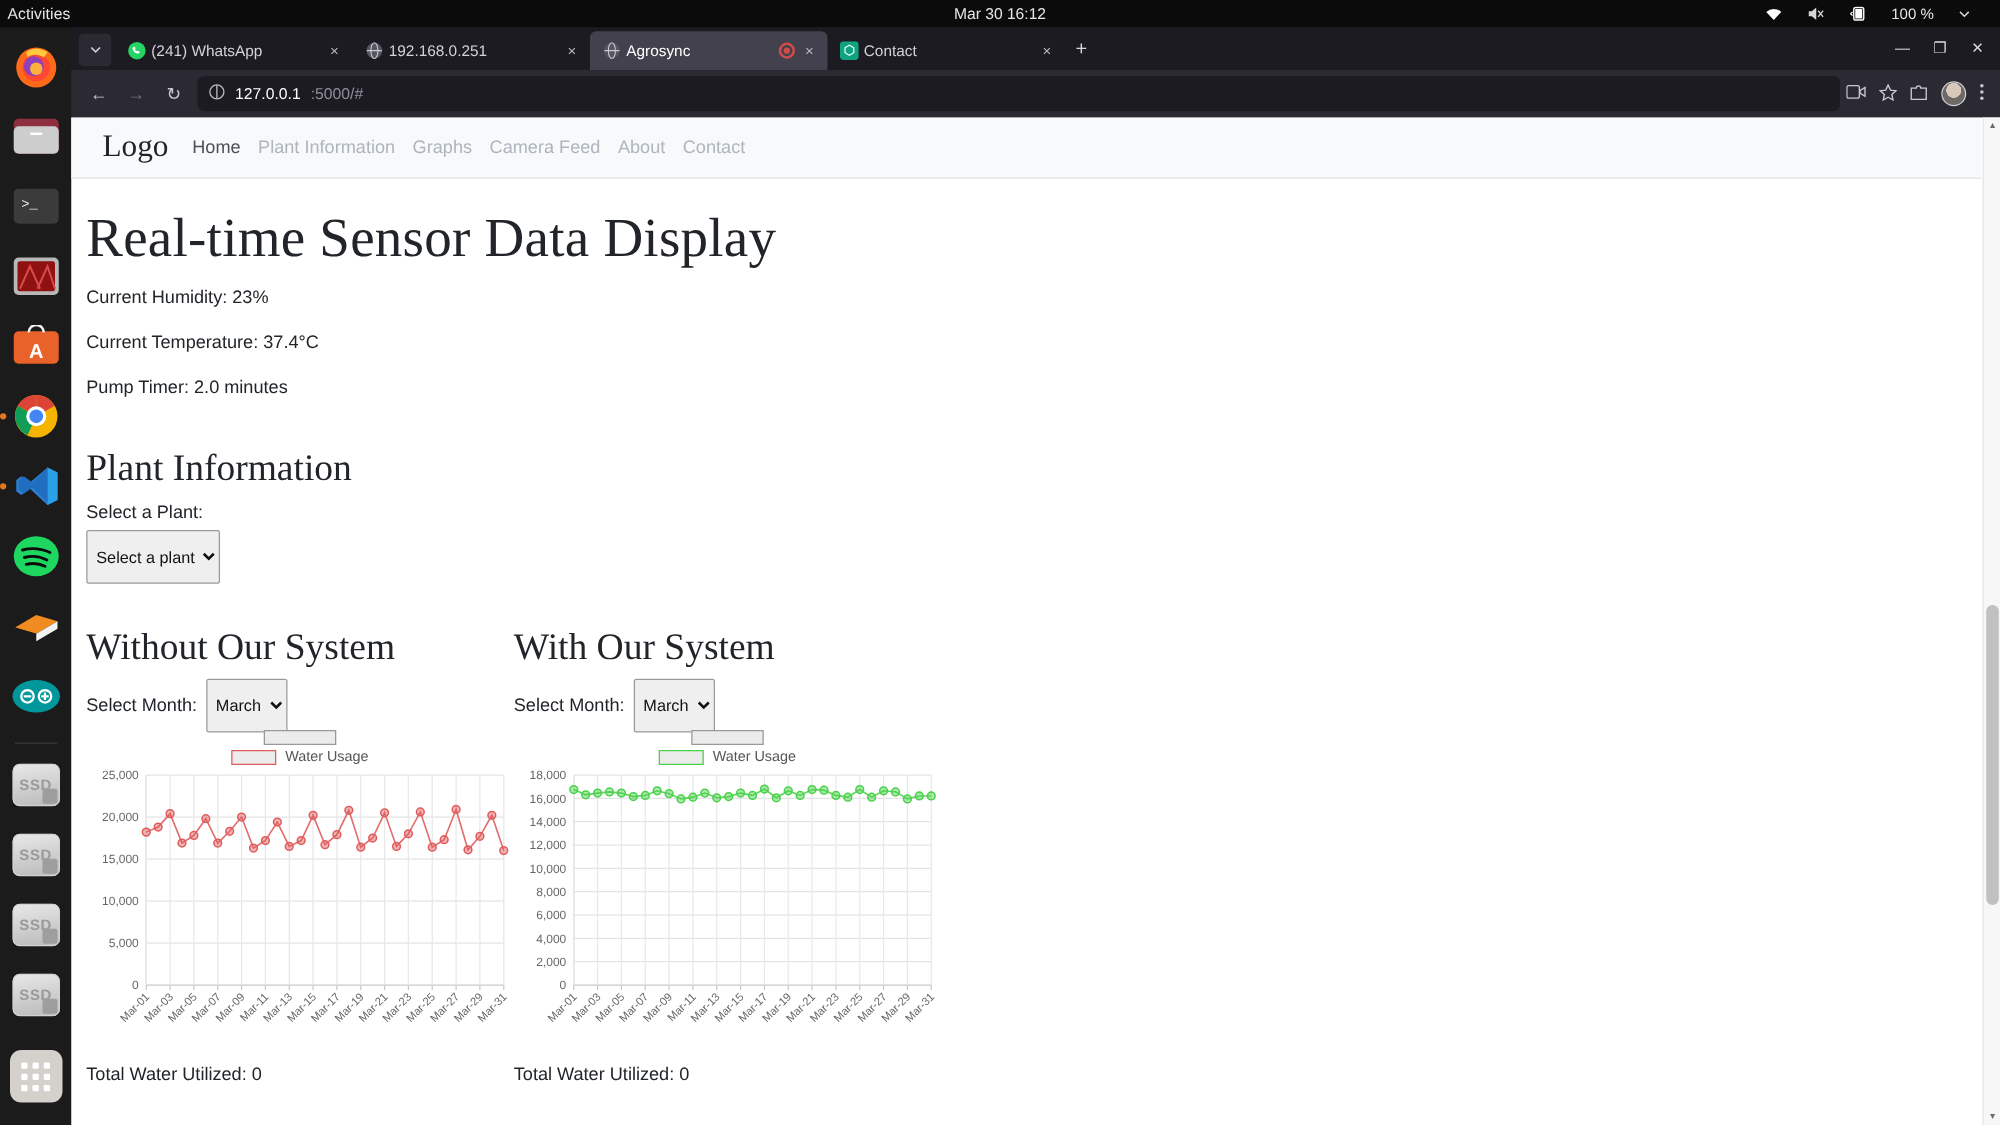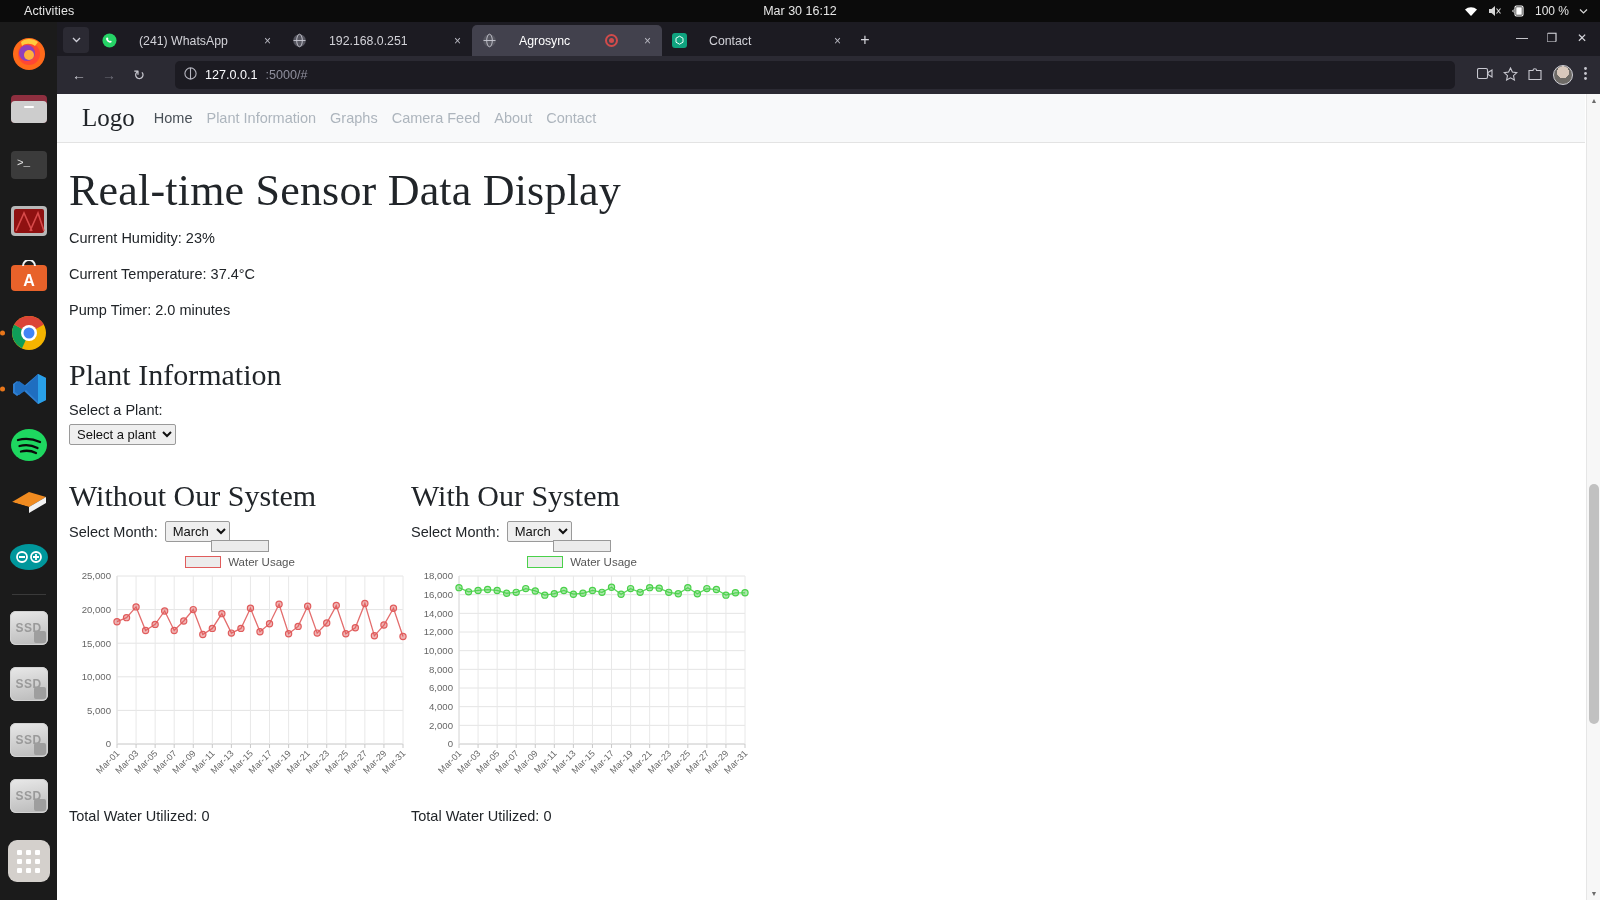--- a/index.html
+++ b/index.html
@@ -9,27 +9,27 @@
     background: #1c1c1c;
     position: relative;
   }
 
   
   .topbar {
     position: absolute; top: 0; left: 0; width: 1600px; height: 22px;
     background: #0b0b0b; color: #e6e6e6;
     font-size: 12.5px; display: flex; align-items: center;
   }
-  .topbar .activities { margin-left: 24px; letter-spacing: .1px; }
+  .topbar .activities { margin-left: 6px; letter-spacing: .1px; }
   .topbar .clock {
     position: absolute; left: 50%; transform: translateX(-50%);
     font-size: 12.5px; white-space: nowrap;
   }
   .topbar .tray {
-    position: absolute; right: 12px; display: flex; align-items: center; gap: 10px;
+    position: absolute; right: 24px; display: flex; align-items: center; gap: 20px;
     font-size: 12px;
   }
   .tray svg { display: block; }
 
   
   .dock {
     position: absolute; top: 22px; left: 0; width: 57px; height: 878px;
     background: #1b1b1b; display: flex; flex-direction: column;
     align-items: center; padding-top: 10px;
   }
@@ -70,21 +70,21 @@
     height: 34px; display: flex; align-items: flex-end; padding: 0 6px;
     background: #1c1b22; position: relative;
   }
   .listall {
     width: 26px; height: 26px; margin-bottom: 3px; margin-right: 3px;
     border-radius: 4px; background: #2b2a33; color: #cfcfd8;
     display: flex; align-items: center; justify-content: center; font-size: 9px;
   }
   .tab {
     height: 31px; min-width: 190px; max-width: 196px; border-radius: 5px 5px 0 0;
-    display: flex; align-items: center; gap: 22px; padding: 0 7px 0 10px;
+    display: flex; align-items: center; gap: 4px; padding: 0 7px 0 10px;
     color: #d2d2d8; font-size: 12.3px; position: relative;
   }
   .tab.active { background: #42414d; color: #fff; }
   .tab .favicon { width: 15px; height: 15px; flex: none; border-radius: 3px;
     display:flex;align-items:center;justify-content:center; font-size:10px;}
   .tab .title { flex: 1; white-space: nowrap; overflow: hidden; text-overflow: ellipsis; }
   .tab .rec { width: 13px; height: 13px; border-radius: 50%;
     border: 2px solid #d14b4b; flex:none; display:flex;align-items:center;justify-content:center;}
   .tab .rec i { width:5px;height:5px;background:#d14b4b;border-radius:50%;display:block;}
   .tab .x { width: 15px; color: #b9b9c2; font-size: 12px; text-align:center; flex:none;}
@@ -97,21 +97,21 @@
     display:flex;align-items:center;justify-content:center;}
 
   .navbar {
     height: 38px; background: #2b2a33; display: flex; align-items: center;
     padding: 0 8px; gap: 2px;
   }
   .navbtn { width: 28px; height: 28px; border-radius: 4px; color: #c8c8d0;
     display: flex; align-items: center; justify-content: center; font-size: 14px; flex:none;}
   .navbtn.dim { color: #6e6e78; }
   .urlbar {
-    flex: 1; height: 28px; background: #1c1b22; border-radius: 5px; margin: 0 20px;
+    flex: 1; height: 28px; background: #1c1b22; border-radius: 5px; margin: 0 3px;
     display: flex; align-items: center; padding: 0 9px; gap: 8px;
     color: #fbfbfe; font-size: 12.6px;
   }
   .urlbar .host { color: #fbfbfe; }
   .urlbar .path { color: #8f8f9d; }
   .urlicons { display: flex; align-items: center; gap: 10px; padding-right: 4px; }
   .urlicons div { color: #c8c8d0; font-size: 13px; }
   .avatar { width: 20px; height: 20px; border-radius: 50%;
     background: radial-gradient(circle at 50% 35%, #d8c8bc 0 40%, #6d6a66 41% 100%);
     border: 1.5px solid #cfcfd6; }
@@ -139,21 +139,21 @@
     font-size: 44px; color: #212529; letter-spacing: .2px; margin-bottom: 14px;
   }
   .reading { font-size: 14.5px; color: #212529; margin: 0 0 20px 0; }
   h2.sec {
     font-family: "Liberation Serif", serif; font-weight: 400;
     font-size: 30px; color: #212529; margin: 40px 0 10px 0;
   }
   .lbl { font-size: 14.5px; color: #212529; margin-bottom: 6px; }
   select.native {
     font-family: "Liberation Sans", sans-serif; font-size: 13px;
-    padding: 1px 3px; border: 1px solid #9a9a9a; background: #efefef;
+    padding: 12px 3px; border: 1px solid #9a9a9a; background: #efefef;
     color: #111; border-radius: 2px;
   }
 
   .cols { display: flex; margin-top: 34px; }
   .col { width: 342px; }
   .col + .col { margin-left: 0; }
   .col .head { font-family:"Liberation Serif", serif; font-weight:400;
     font-size: 30px; color:#212529; margin-bottom: 8px;}
   .monthrow { display: flex; align-items: center; gap: 7px; font-size: 14.5px;
     color: #212529; margin-bottom: 10px; }

